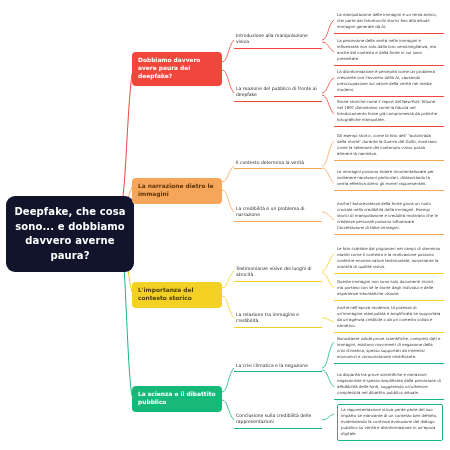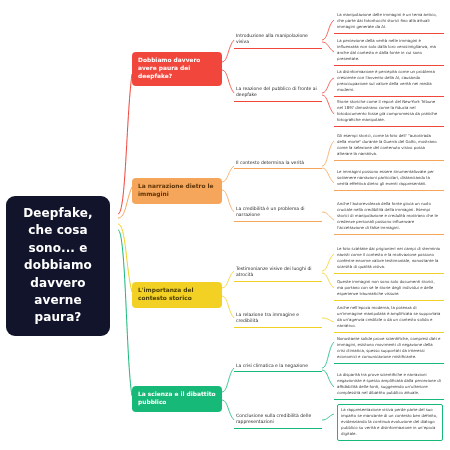--- a/index.html
+++ b/index.html
@@ -10,26 +10,26 @@
     overflow:hidden;
     position:relative;
   }
   #map{position:absolute;left:0;top:0;width:450px;height:450px;}
   svg.links{position:absolute;left:0;top:0;width:450px;height:450px;pointer-events:none;}
 
   .node{position:absolute;box-sizing:border-box;}
 
   
   .root{
-    left:6px;top:196px;width:104px;
+    left:6px;top:196px;width:128px;
     background:#11142b;color:#ffffff;
     border-radius:9px;
     padding:9px 5px;
     text-align:center;
-    font-size:12px;line-height:1.45;
+    font-size:10px;line-height:1.45;
     font-weight:bold;
     letter-spacing:.1px;
   }
 
   
   .branch{
     border-radius:4px;
     padding:5px 6px;
     font-size:5.9px;
     line-height:1.35;

